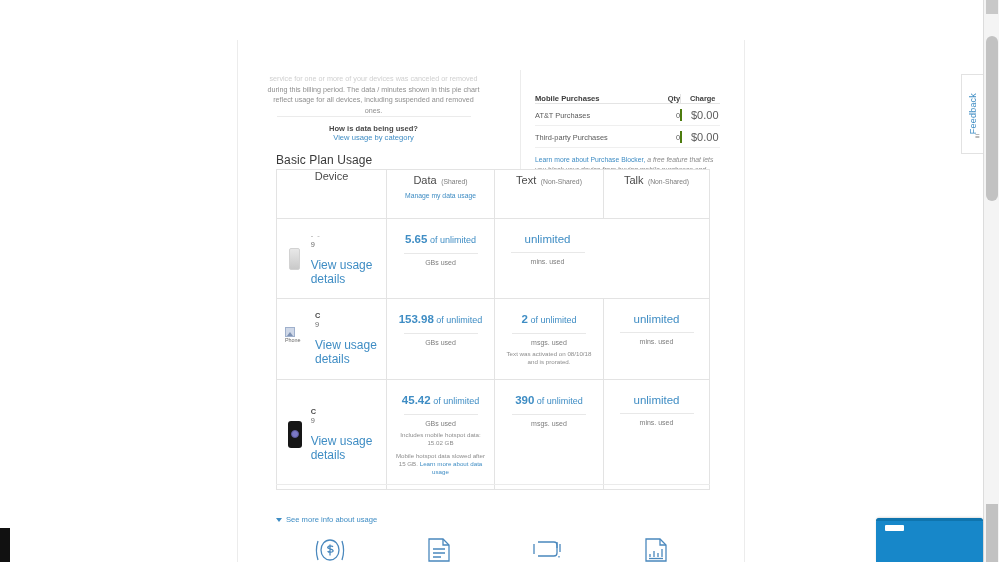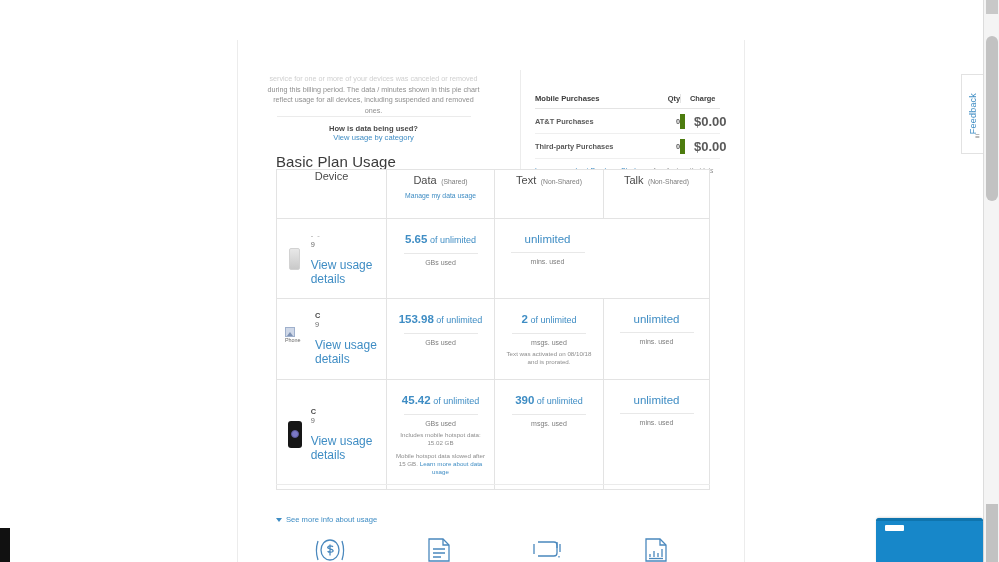--- a/index.html
+++ b/index.html
@@ -93,44 +93,43 @@
     position: absolute; left: 275px; top: 0; width: 1px; height: 103px;
     background: #ececec;
   }
 
   
   .mp {
     position: absolute; left: 290px; top: 24px; width: 185px;
   }
   .mp-head {
     display: flex; 
-    padding-bottom: 5px; border-bottom: 1px solid #e4e4e4;
+    border-bottom: 1px solid #e4e4e4;
   }
   .mp-head .t { flex: 1; font-size: 7.6px; font-weight: bold; color: #3c3c3c; }
   .mp-head .q { width: 28px; text-align: right; font-size: 7.4px; font-weight: bold; color: #3c3c3c; }
   .mp-head .c { width: 40px; text-align: left; padding-left: 9px; font-size: 7.4px; font-weight: bold; color: #3c3c3c; border-left: 1px solid #e4e4e4; }
   .mp-row {
     display: flex; align-items: center; padding: 5px 0 4px;
     border-bottom: 1px solid #efefef;
-    font-weight: bold;
   }
   .mp-row:last-of-type { border-bottom: none; }
   .mp-row .t { flex: 1; font-size: 7.4px; color: #5a5a5a; }
   .mp-row .q { width: 28px; text-align: right; font-size: 7.4px; color: #5a5a5a; }
-  .mp-row .c { width: 40px; text-align: left; padding-left: 9px; font-size: 13px; color: #5a5a5a; border-left: 5px solid #4d7c0f; }
+  .mp-row .c { width: 40px; text-align: left; padding-left: 9px; font-size: 11px; color: #5a5a5a; border-left: 2px solid #4d7c0f; }
   .mp-foot {
     margin-top: 7px; font-size: 6.8px; line-height: 9.5px;
     color: #8a8a8a; font-style: italic;
   }
   .mp-foot a { color: #3f8dc4; font-style: normal; cursor: pointer; }
 
   
   .section-title {
     position: absolute; left: 31px; top: 113px;
-    font-size: 15px; color: #3a3a3a; letter-spacing: .1px;
+    font-size: 12px; color: #3a3a3a; letter-spacing: .1px;
   }
 
   .usage-table {
     position: absolute; left: 31px; top: 129px;
     width: 434px; border: 1px solid #e3e3e3; background: #fff;
   }
   .ut-row { display: flex; }
   .ut-row + .ut-row { border-top: 1px solid #e3e3e3; }
   .ut-cell { position: relative; }
   .ut-cell + .ut-cell { border-left: 1px solid #e3e3e3; }

